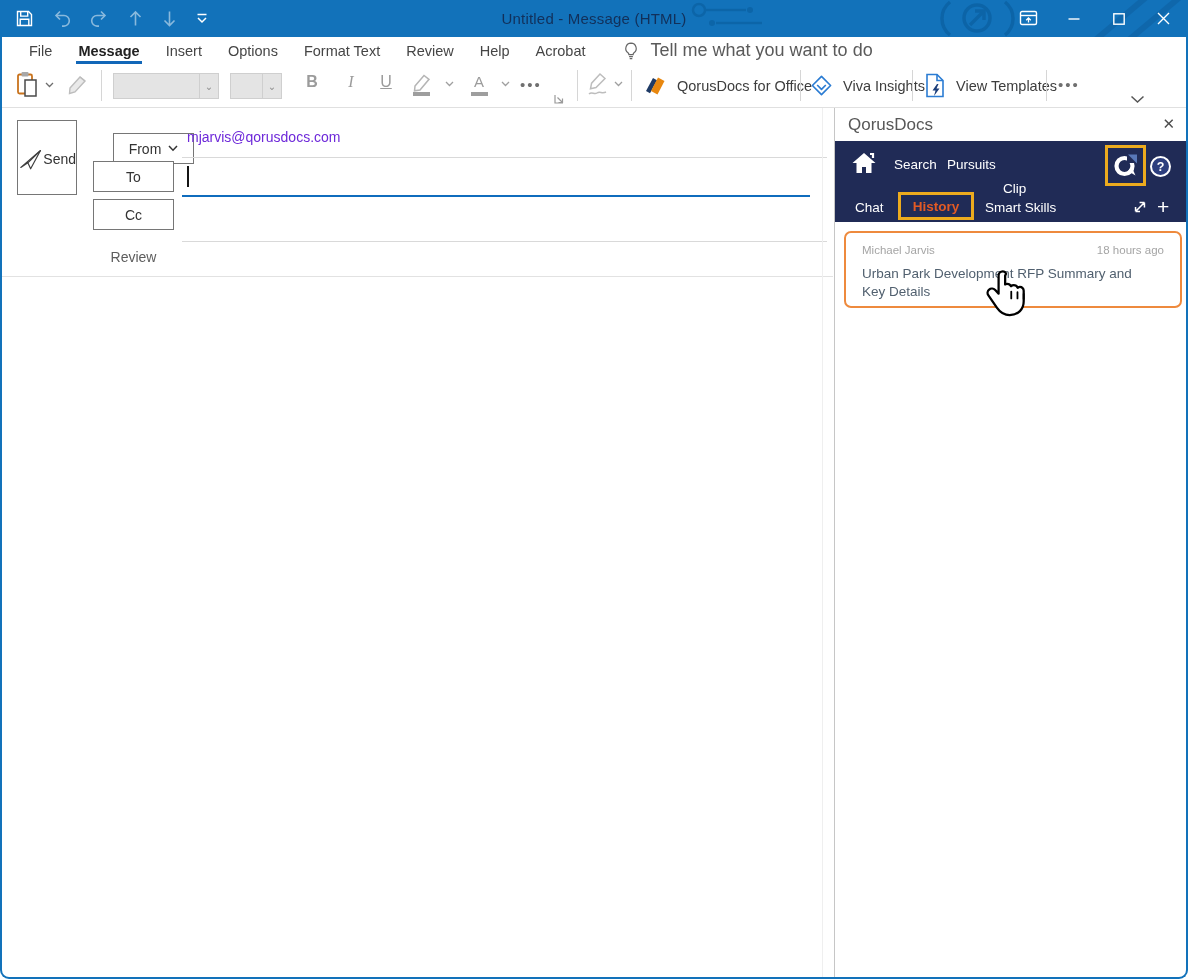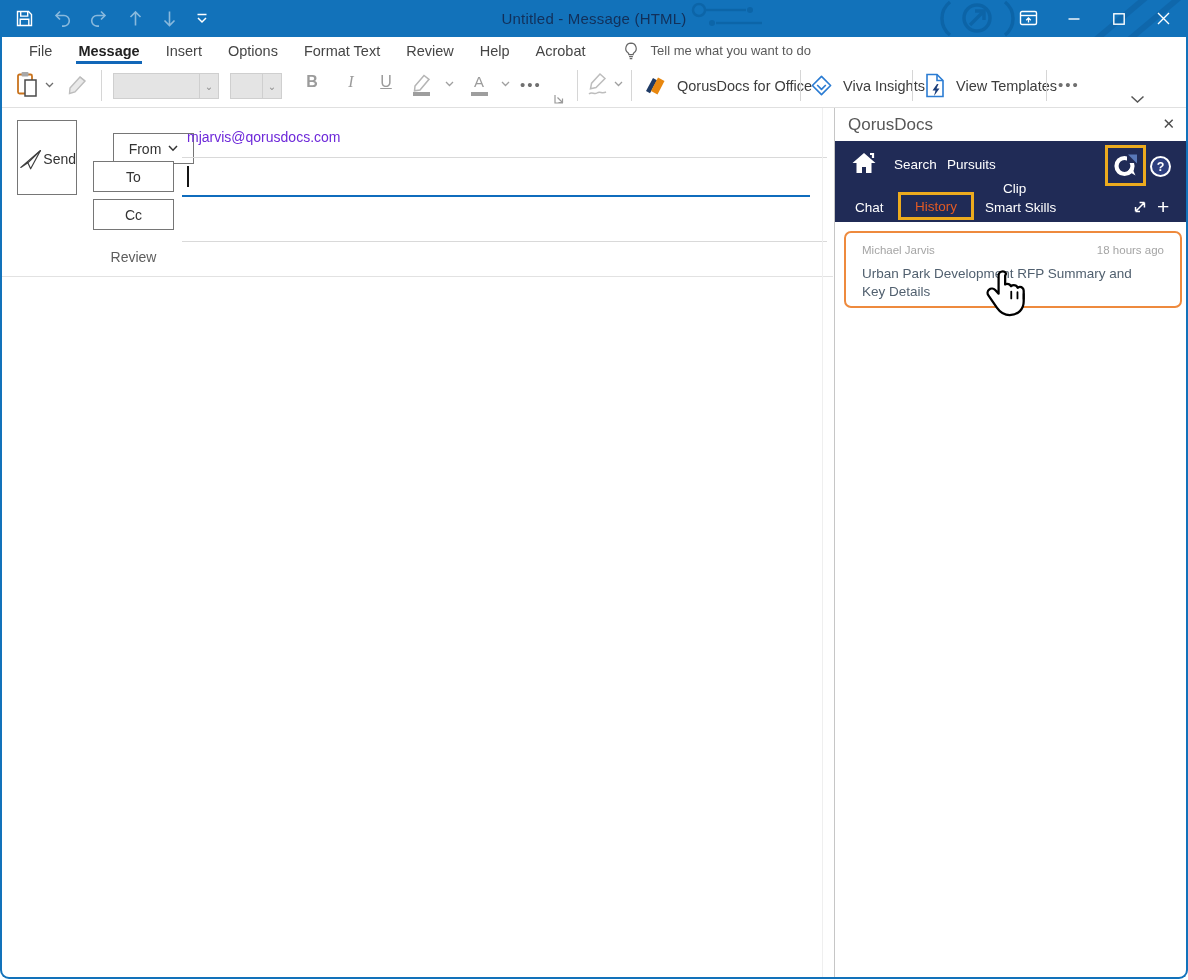--- a/index.html
+++ b/index.html
@@ -35,21 +35,21 @@
   .win-btn { width:45px; height:37px; display:flex; align-items:center; justify-content:center; }
 
   
   .menubar {
     position:absolute; left:2px; top:37px; width:1184px; height:27px;
     background:#fff; display:flex; align-items:stretch; padding-left:14px;
   }
   .tab { padding:0 13px; font-size:14.5px; color:#454545; display:flex; align-items:center; position:relative; }
   .tab.active { color:#222; font-weight:bold; }
   .tab.active::after { content:""; position:absolute; left:11px; right:11px; bottom:0; height:3px; background:#1267b8; }
-  .tellme { display:flex; align-items:center; gap:12px; margin-left:24px; color:#5a5a5a; font-size:13px; }
+  .tellme { display:flex; align-items:center; gap:12px; margin-left:24px; color:#5a5a5a; font-size:18px; }
 
   
   .ribbon { position:absolute; left:2px; top:64px; width:1184px; height:44px; background:#fff; border-bottom:1px solid #e0e0e0; }
   .ribbon .vdiv { position:absolute; top:6px; width:1px; height:31px; background:#d6d6d6; }
   .combo { position:absolute; top:9px; height:26px; background:#e4e4e4; border:1px solid #cfcfcf; display:flex; }
   .combo .cell { flex:1; }
   .combo .chev { width:19px; border-left:1px solid #cfcfcf; display:flex; align-items:center; justify-content:center; color:#8f8f8f; font-size:10px; }
   .fmt-letter { position:absolute; top:9px; font-size:16px; color:#9b9b9b; width:26px; text-align:center; }
   .chev-sm { position:absolute; top:17px; color:#9f9f9f; font-size:10px; }
   .more-dots { position:absolute; top:12px; color:#707070; font-size:15px; letter-spacing:2px; }
@@ -92,21 +92,21 @@
   .nav-item { position:absolute; font-size:13.5px; color:#fff; }
   .gold-box { position:absolute; border:3px solid #ecab1e; display:flex; align-items:center; justify-content:center; }
   .logo-box { left:270px; top:4px; width:41px; height:41px; }
   .help-circle {
     position:absolute; left:315px; top:15px; width:21px; height:21px;
     border:2px solid #fff; border-radius:50%; background:#2c3e7e;
     color:#fff; font-weight:bold; font-size:12.5px;
     display:flex; align-items:center; justify-content:center;
   }
   .hist-box { left:63px; top:51px; width:76px; height:28px; }
-  .hist-box span { color:#e25a24; font-weight:normal; font-size:13.5px; }
+  .hist-box span { color:#e25a24; font-weight:bold; font-size:13.5px; }
   .plus-glyph { position:absolute; left:322px; top:55px; font-size:21px; font-weight:300; color:#fff; line-height:1; }
   .expand-icon { position:absolute; left:297px; top:58px; }
 
   .hist-card {
     position:absolute; left:9px; top:123px; width:338px; height:77px;
     border:2px solid #ee8a3d; border-radius:7px; background:#fff;
     padding:11px 16px 0;
   }
   .hist-meta { display:flex; justify-content:space-between; font-size:11.5px; color:#a5a5a5; }
   .hist-title { margin-top:9px; font-size:13.5px; color:#51606f; line-height:1.3; width:292px; }

